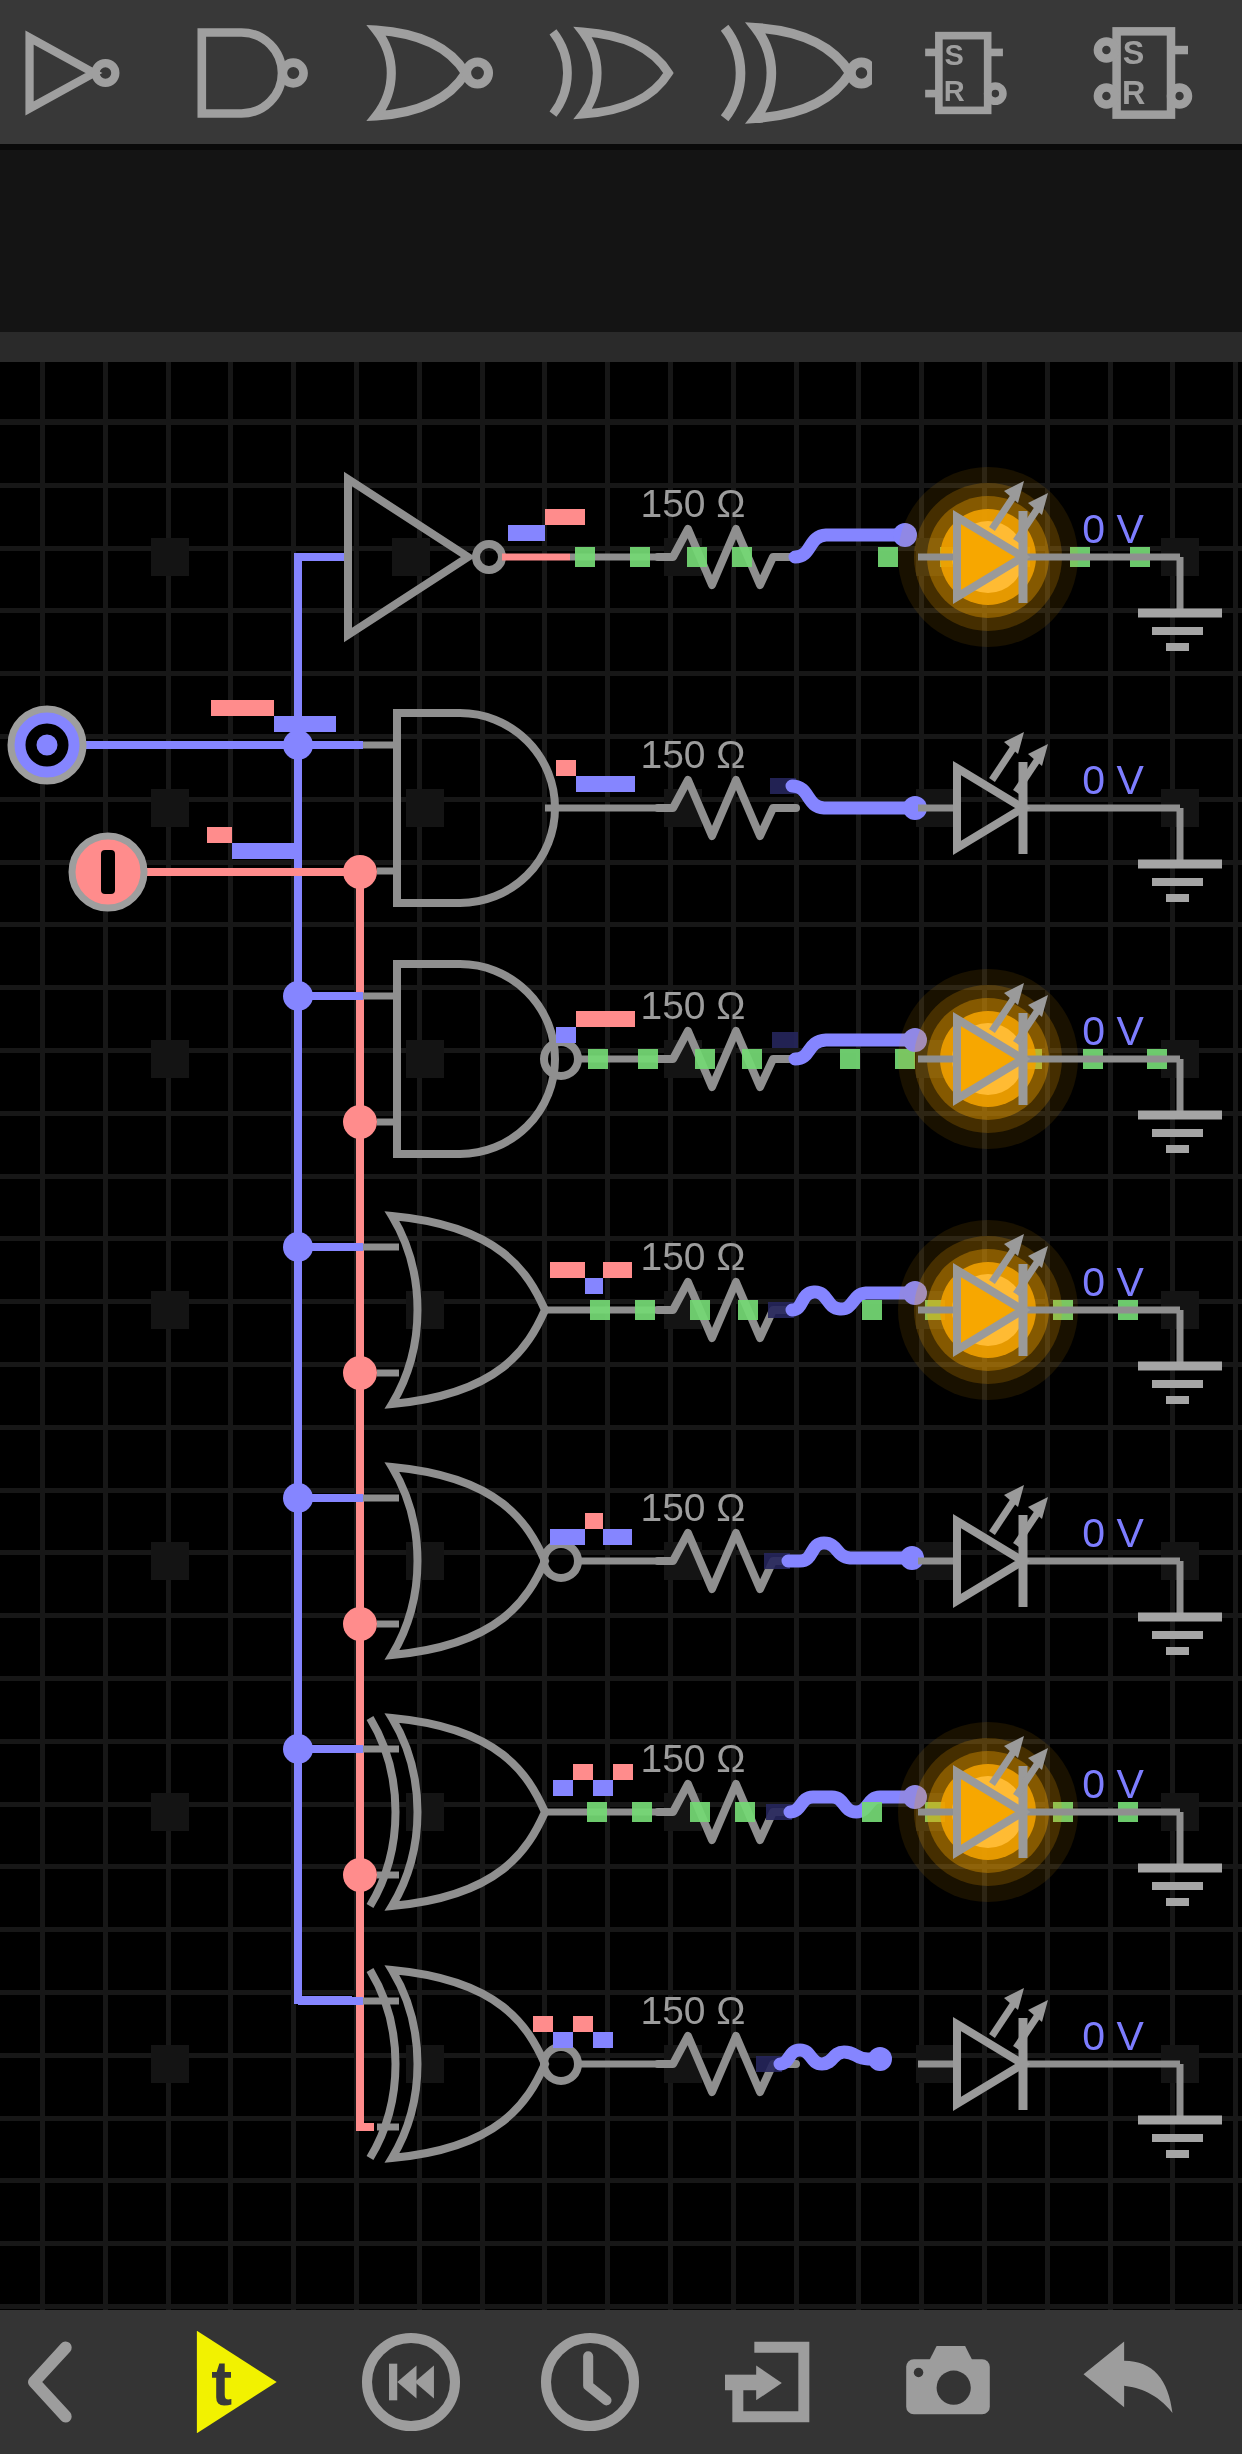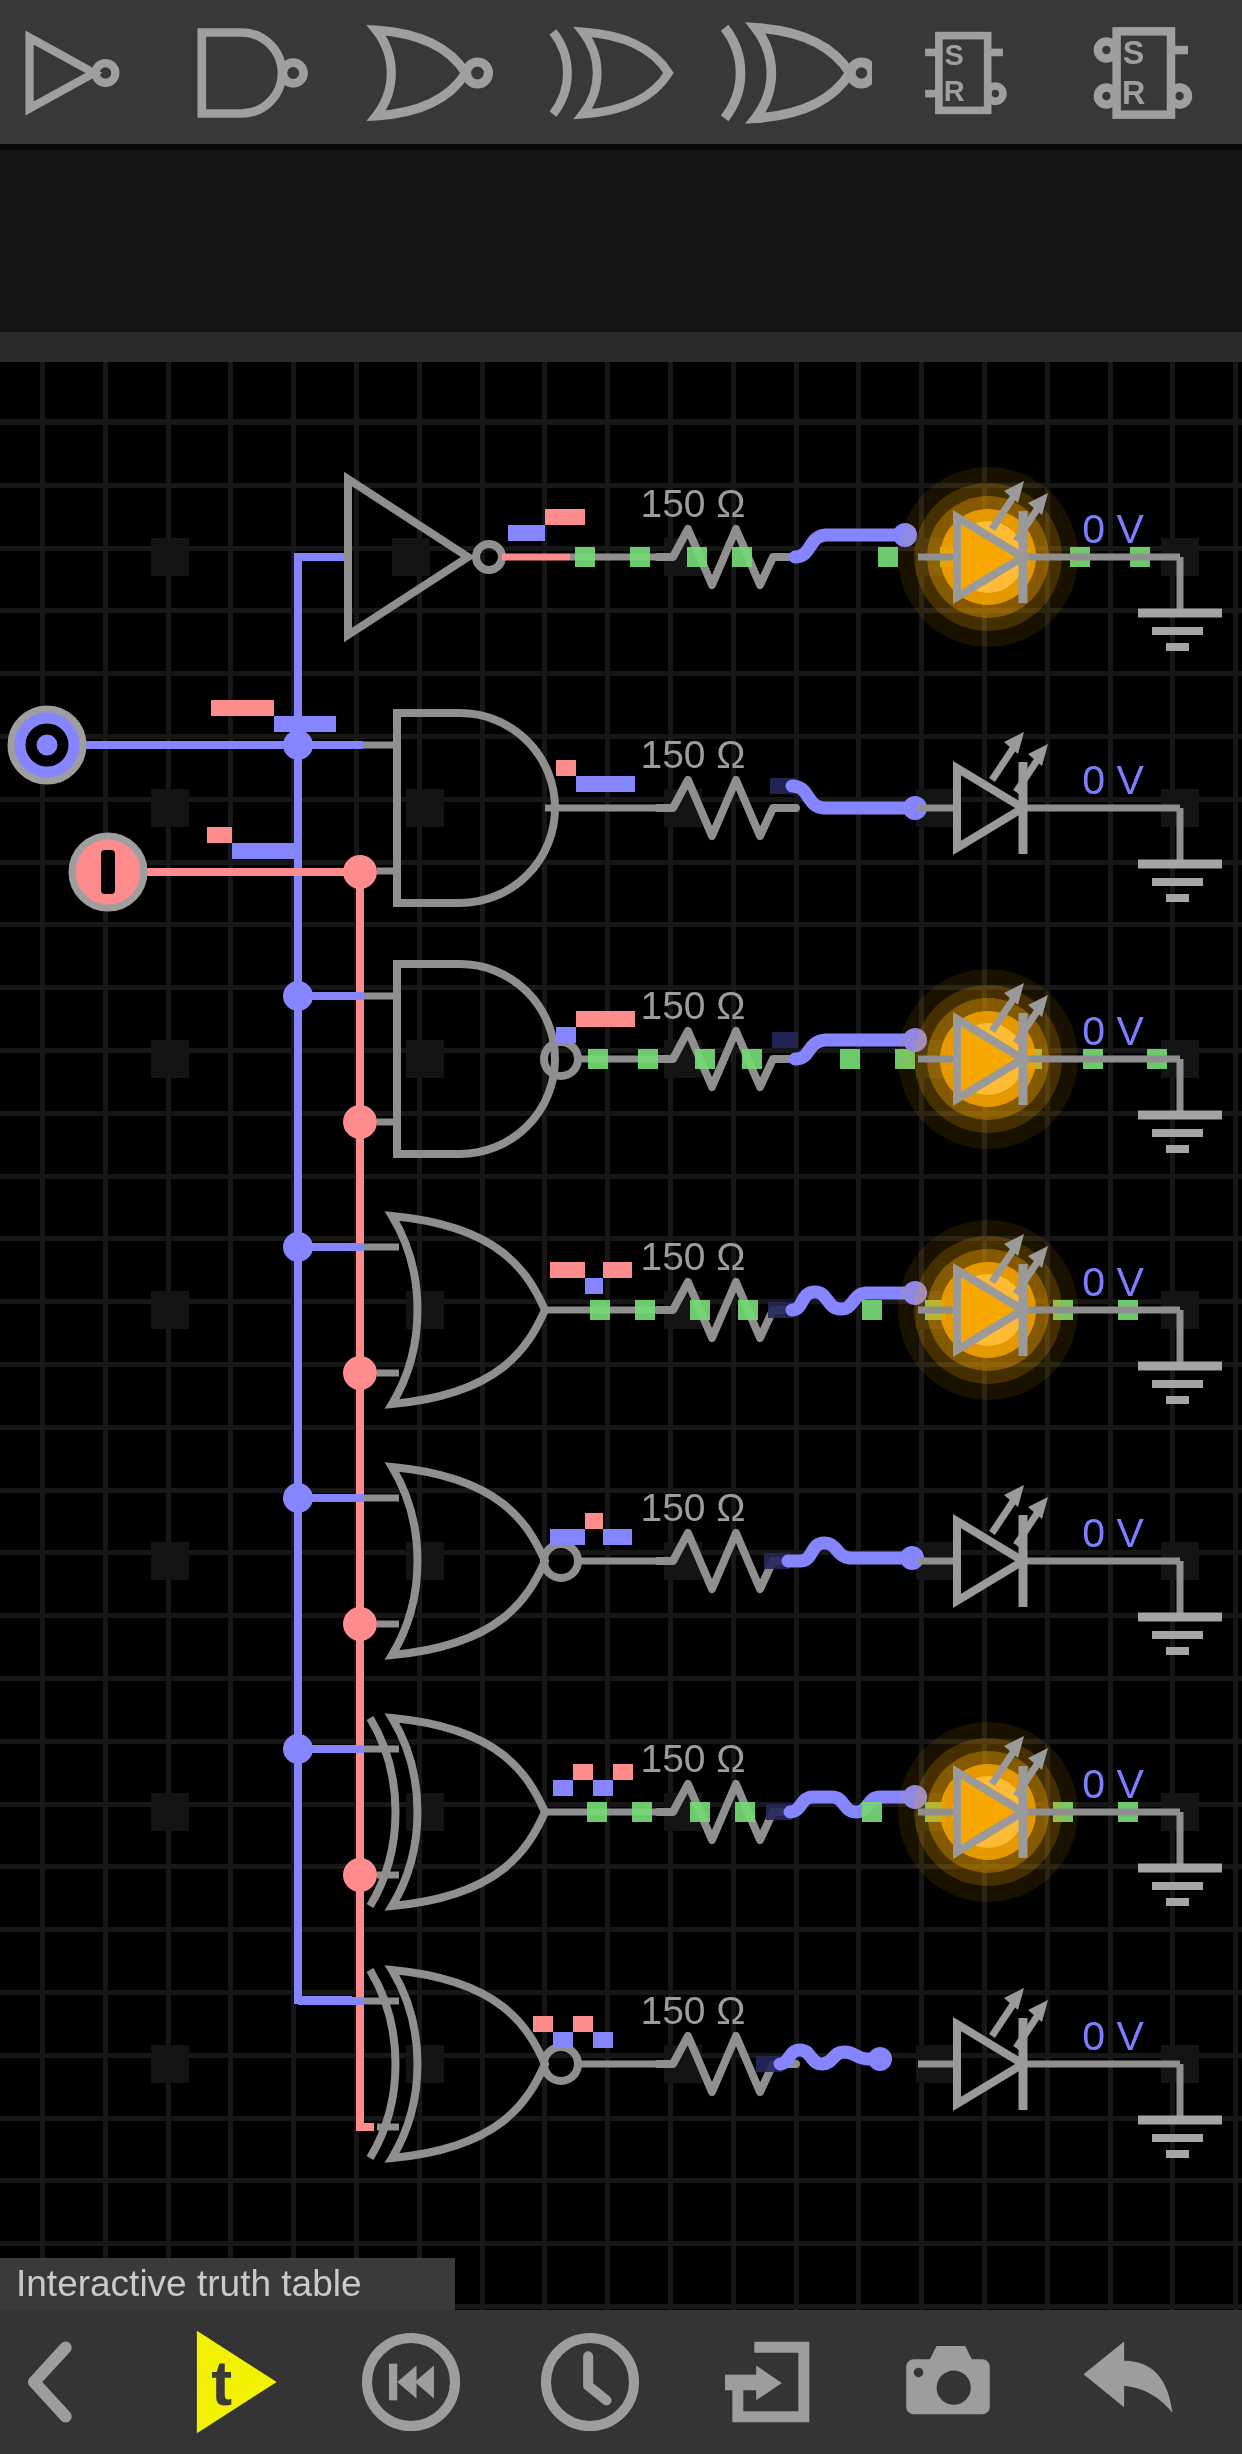--- a/index.html
+++ b/index.html
@@ -454,23 +454,20 @@
       <rect x="232" y="843" width="63" height="16" fill="#8585ff"></rect>
       <g>
         <circle cx="47" cy="745" r="36" fill="#8585ff" stroke="#9e9e9e" stroke-width="7"></circle>
         <circle cx="47" cy="745" r="16" fill="none" stroke="#000" stroke-width="11"></circle>
       </g>
       <g>
         <circle cx="108" cy="872" r="36" fill="#ff8c8c" stroke="#9e9e9e" stroke-width="7"></circle>
         <rect x="101" y="850" width="14" height="44" rx="4" fill="#000"></rect>
       </g>
     </svg>
-  <div id="tooltip">
-    <span>Interactive truth table</span>
-  </div>
   <div id="bottom-toolbar">
       <div class="bot-icon" style="left: 14px; width: 86px;"><svg viewBox="0 0 120 120" width="100%" height="100%">
           <polyline points="72,12 28,60 72,108" fill="none" stroke="#9d9d9d" stroke-width="17" stroke-linecap="round" stroke-linejoin="round"></polyline>
         </svg></div>
       <div class="bot-icon" style="left: 176px; width: 114px;"><svg viewBox="0 0 120 120" width="100%" height="100%">
           <polygon points="22,6 22,114 106,60" fill="#f2f200"></polygon>
           <text x="48" y="84" font-size="66" font-weight="bold" fill="#3a3a3a" text-anchor="middle" font-family="Liberation Serif,serif">t</text>
         </svg></div>
       <div class="bot-icon" style="left: 356px; width: 110px;"><svg viewBox="0 0 120 120" width="100%" height="100%">
           <circle cx="60" cy="60" r="48" fill="none" stroke="#9d9d9d" stroke-width="11"></circle>

